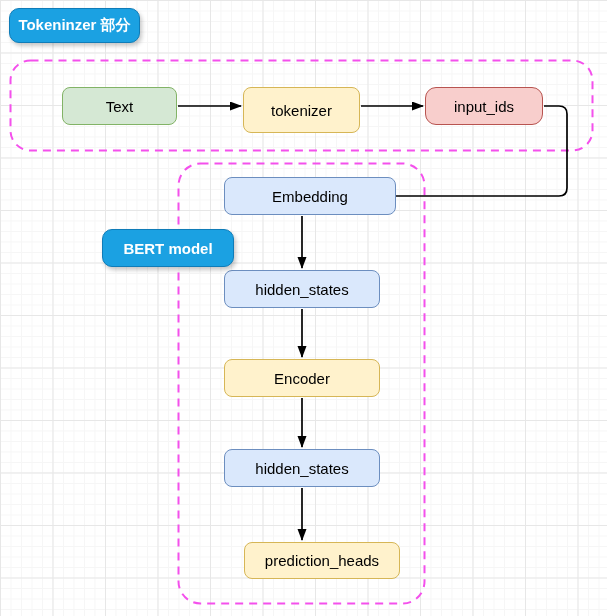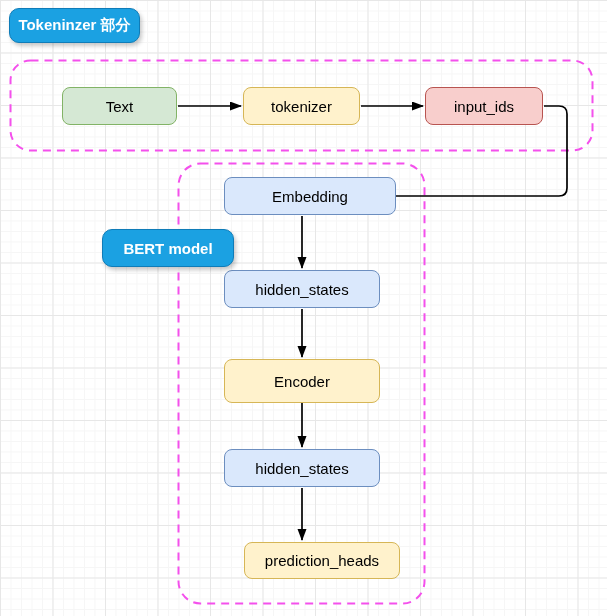--- a/index.html
+++ b/index.html
@@ -52,25 +52,25 @@
     align-items: center;
     justify-content: center;
     font-size: 15px;
     font-weight: 600;
     box-shadow: 2px 3px 4px rgba(0,0,0,0.22);
     white-space: nowrap;
   }
 
   
   .n-text             { left: 62px;  top: 87px;  width: 115px; height: 38px; }
-  .n-tokenizer        { left: 243px; top: 87px;  width: 117px; height: 38px; }
+  .n-tokenizer        { left: 243px; top: 87px;  width: 117px; height: 46px; }
   .n-input-ids        { left: 425px; top: 87px;  width: 118px; height: 38px; }
   .n-embedding        { left: 224px; top: 177px; width: 172px; height: 38px; }
   .n-hidden-states-1  { left: 224px; top: 270px; width: 156px; height: 38px; }
-  .n-encoder          { left: 224px; top: 359px; width: 156px; height: 44px; }
+  .n-encoder          { left: 224px; top: 359px; width: 156px; height: 38px; }
   .n-hidden-states-2  { left: 224px; top: 449px; width: 156px; height: 38px; }
   .n-prediction-heads { left: 224px; top: 542px; width: 156px; height: 37px; }
 
   .l-tokenizer-section { left: 9px;  top: 8px;   width: 131px; height: 35px; }
   .l-bert-model        { left: 74px; top: 229px; width: 132px; height: 38px; }
 </style>
 </head>
 <body>
 
 <div class="canvas">
@@ -102,21 +102,21 @@
   </svg>
 
   <div class="section-label l-tokenizer-section" style="background-color: rgb(27, 161, 226); color: rgb(255, 255, 255);">Tokeninzer 部分</div>
 
   <div class="section-label l-bert-model" style="background-color: rgb(27, 161, 226); color: rgb(255, 255, 255); margin-left: 28px;">BERT model</div>
 
   <div class="node n-text" style="background-color: rgb(213, 232, 212); border-color: rgb(130, 179, 102);">Text</div>
 
   <div class="node n-tokenizer" style="background-color: rgb(255, 242, 204); border-color: rgb(214, 182, 86);">tokenizer</div>
 
-  <div class="node n-input-ids" style="background-color: rgb(248, 206, 204); border-color: rgb(184, 84, 80);">input_ids</div>
+  <div class="node n-input-ids" style="background-color: rgb(248, 206, 204); border-color: rgb(184, 84, 80); border-radius: 11px;">input_ids</div>
 
   <div class="node n-embedding" style="background-color: rgb(218, 232, 252); border-color: rgb(108, 142, 191);">Embedding</div>
 
   <div class="node n-hidden-states-1" style="background-color: rgb(218, 232, 252); border-color: rgb(108, 142, 191);">hidden_states</div>
 
   <div class="node n-encoder" style="background-color: rgb(255, 242, 204); border-color: rgb(214, 182, 86);">Encoder</div>
 
   <div class="node n-hidden-states-2" style="background-color: rgb(218, 232, 252); border-color: rgb(108, 142, 191);">hidden_states</div>
 
   <div class="node n-prediction-heads" style="background-color: rgb(255, 242, 204); border-color: rgb(214, 182, 86); margin-left: 20px;">prediction_heads</div>

